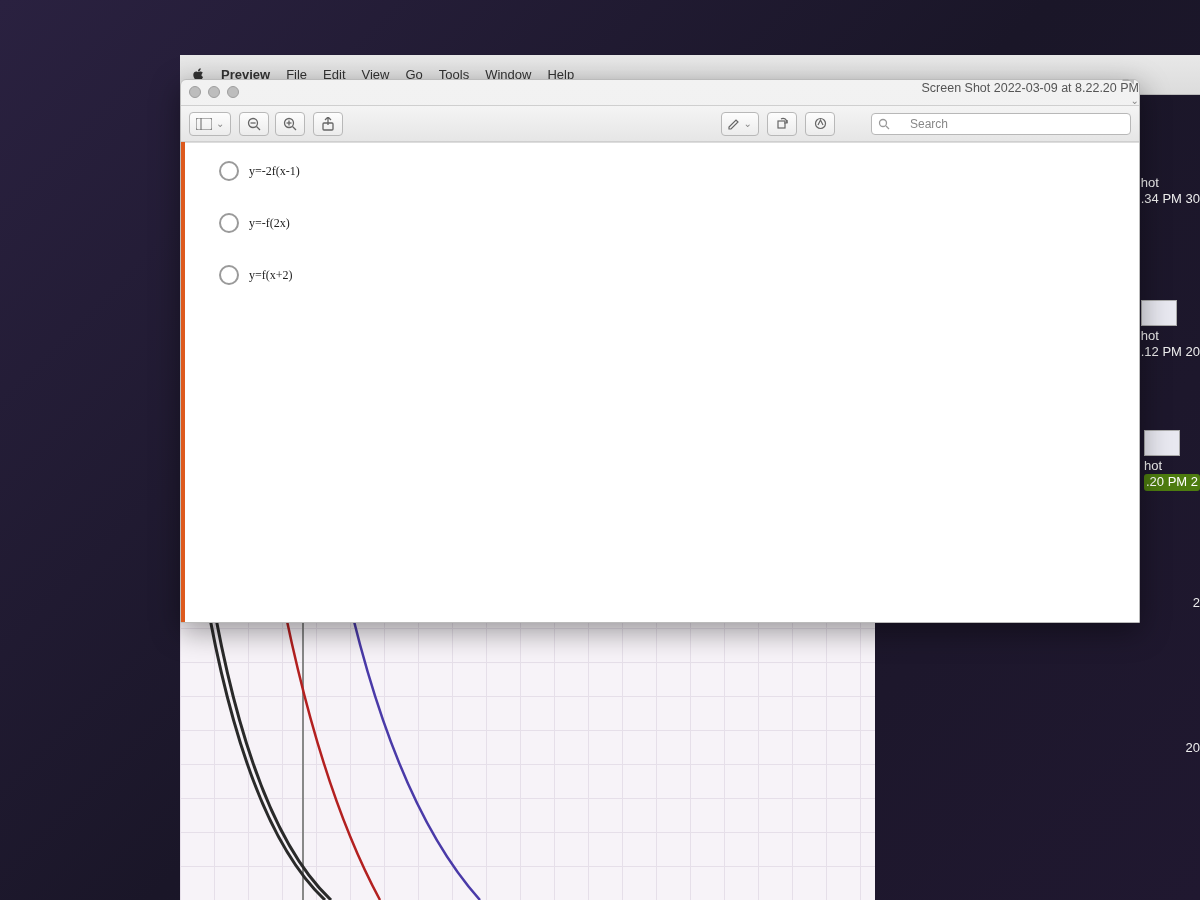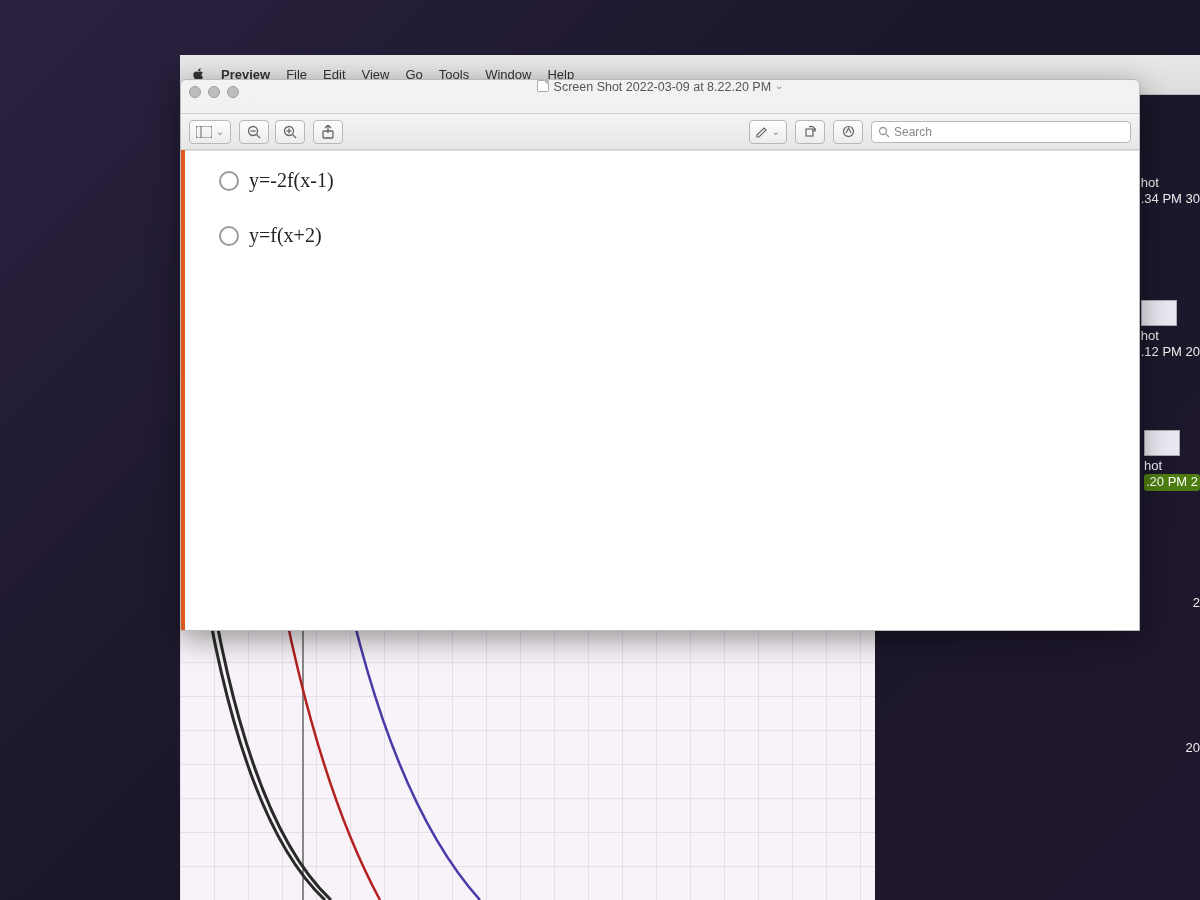--- a/index.html
+++ b/index.html
@@ -28,23 +28,24 @@
   .menubar .mi { cursor: default; }
   .menubar .mi.bold { font-weight: 600; }
   
   .win {
     position: absolute; top: 79px; left: 180px; width: 960px;
     background: linear-gradient(#f2f2f2,#e9e9e9);
     border: 1px solid #bbb; border-radius: 6px 6px 0 0;
     box-shadow: 0 8px 30px rgba(0,0,0,.4);
   }
   .titlebar {
-    height: 34px; display: flex; align-items: flex-start; justify-content: center;
+    height: 26px; display: flex; align-items: flex-end; justify-content: center;
     position: relative; font-size: 12.5px; color: #555;
     border-bottom: 1px solid #cfcfcf;
+    flex-direction: column;
   }
   .traffic { position: absolute; left: 8px; top: 6px; display: flex; gap: 7px; }
   .tl { width: 12px; height: 12px; border-radius: 50%; background:#bdbdbd; border:1px solid #9e9e9e; }
   .title-ico { width:12px;height:12px;display:inline-block;margin-right:5px;background:#fff;border:1px solid #aaa;border-radius:2px;position:relative; }
   .title-ico::after{content:"";position:absolute;right:-1px;top:-1px;border:3px solid transparent;border-right-color:#bbb;border-top-color:#bbb;}
   .chev { font-size:10px; margin-left:4px; color:#888; }
   .toolbar {
     height: 36px; display:flex; align-items:center; gap:8px; padding:0 8px;
     border-bottom:1px solid #cfcfcf;
     background: linear-gradient(#f4f4f4,#e6e6e6);
@@ -53,37 +54,37 @@
     height:24px; min-width:30px; padding:0 6px;
     border:1px solid #b8b8b8; border-radius:4px;
     background:linear-gradient(#fdfdfd,#ececec);
     display:flex;align-items:center;justify-content:center;
     font-size:13px;color:#555;
   }
   .tgroup{display:flex;gap:6px;}
   .flex{flex:1;}
   .searchbox{
     height:22px;width:260px;border:1px solid #b8b8b8;border-radius:4px;
-    background:#fff;display:flex;align-items:center;gap:4px;padding:0 6px;
-    font-size:12px;color:#888;
+    background:#fff;display:flex;align-items:center;gap:20px;padding:0 6px;
+    font-size:12px;color:#888;margin-left:28px;
   }
   .ico{display:inline-flex;align-items:center;justify-content:center;}
   .content{
     background:#fff;border-top:1px solid #ddd;
     min-height:480px;padding:18px 16px 36px;
   }
   .orange-border{position:absolute;top:0;bottom:0;width:4px;background:#dd5a1e;}
   .wrap{position:relative;}
   .question{
     font-family:"Times New Roman",serif;
     font-size:22px;color:#222;line-height:1.35;margin-bottom:34px;
     padding-left:10px;
   }
   .opts{display:flex;flex-direction:column;gap:32px;padding-left:22px;}
-  .opt{display:flex;align-items:center;gap:10px;font-family:"Times New Roman",serif;font-size:20px;color:#222;}
+  .opt{display:flex;align-items:center;gap:10px;font-family:"Times New Roman",serif;font-size:12px;color:#222;}
   .radio{
     width:20px;height:20px;border:2px solid #9a9a9a;border-radius:50%;background:#fff;
     flex-shrink:0;
   }
   
   .graph-area{
     position:absolute; top:560px; left:180px; width:695px; height:340px;
     background:#f7f3f8;
     background-image:
       linear-gradient(#e6dfe9 1px,transparent 1px),
@@ -245,18 +246,22 @@
   <div class="wrap">
     <div class="orange-border"></div>
     <div class="content">
       <div class="opts">
         <label class="opt">
           <span class="radio"></span>
           <span>y=-2f(x-1)</span>
         </label>
         <label class="opt">
           <span class="radio"></span>
+          <span>y=-f(2x)</span>
+        </label>
+        <label class="opt">
+          <span class="radio"></span>
           <span>y=f(x+2)</span>
         </label>
       </div>
     </div>
   </div>
 </div>
 
 </body></html>

